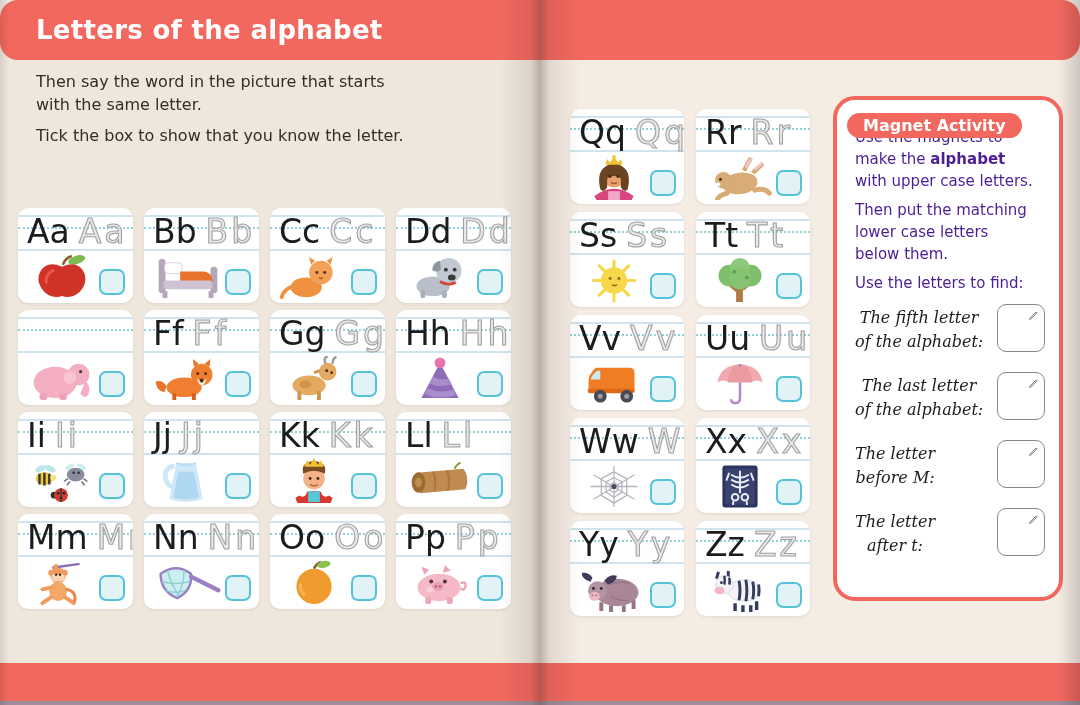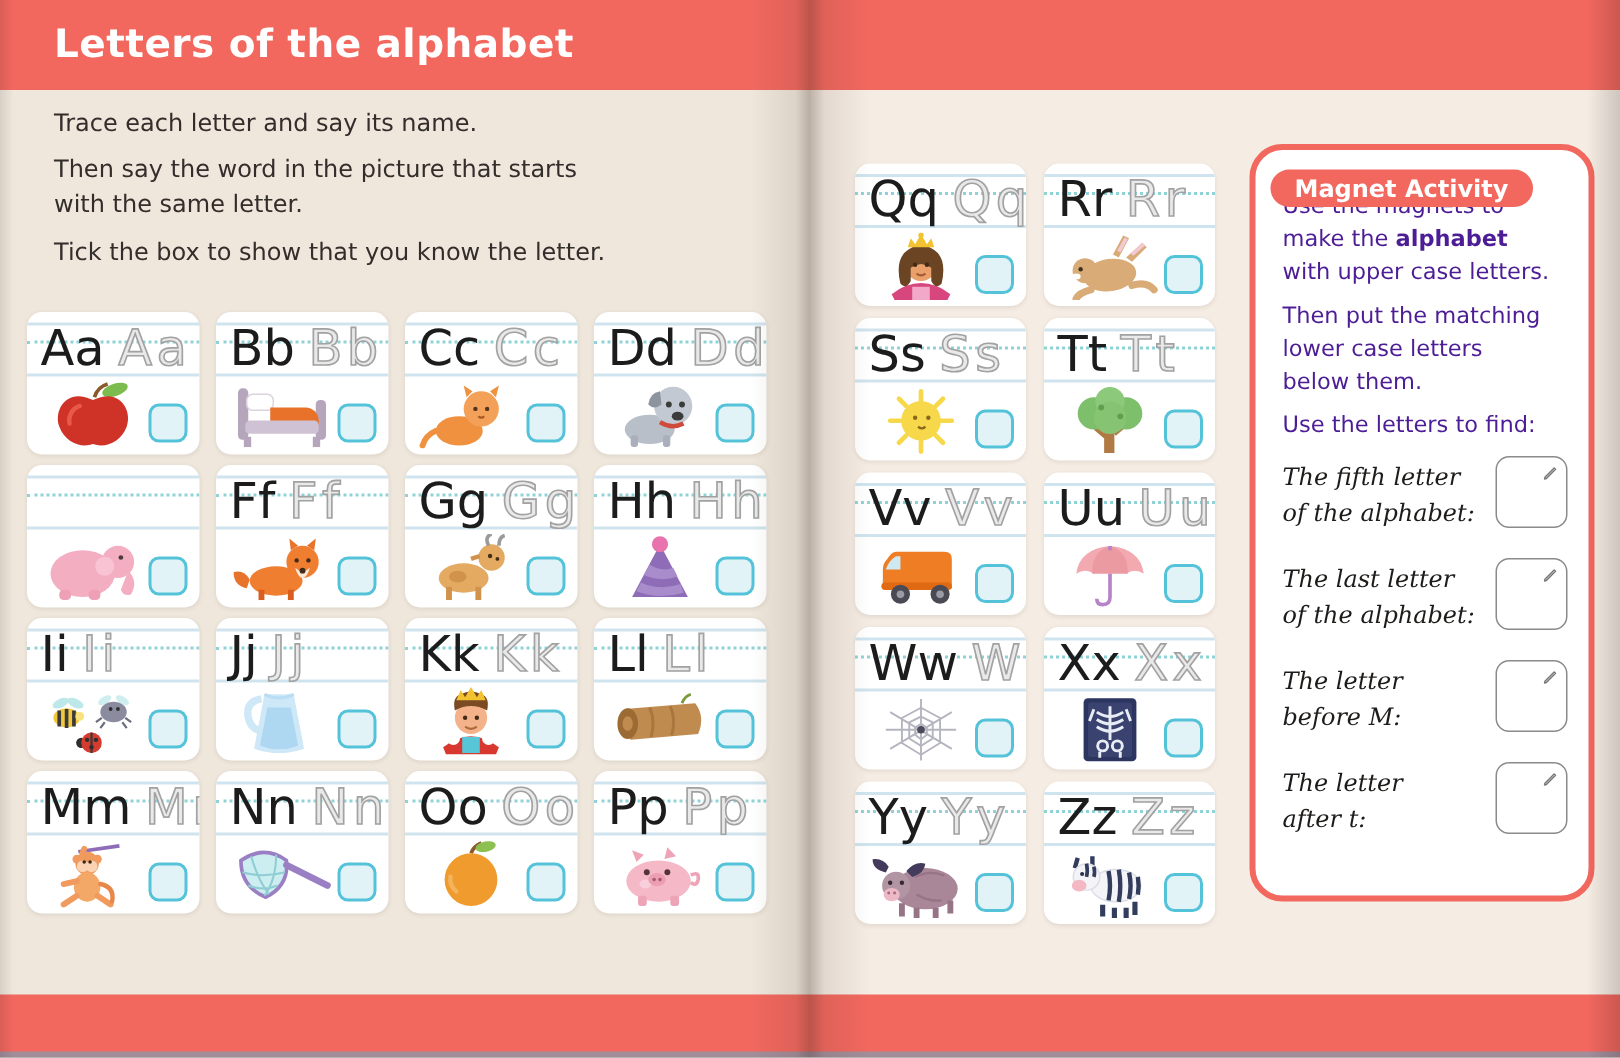--- a/index.html
+++ b/index.html
@@ -9,21 +9,21 @@
     --text:#332d2b; --bottom-edge:#a28d9b;
   }
   html,body{margin:0;padding:0;background:#888;}
   body{font-family:"DejaVu Sans","Liberation Sans",sans-serif;}
   .stage{position:relative;width:1080px;height:705px;overflow:hidden;background:var(--page-left);}
   .page{position:absolute;top:0;height:705px;}
   .page-left{left:0;width:540px;background:var(--page-left);}
   .page-right{left:540px;width:540px;background:var(--page-right);}
 
   .band{position:absolute;left:0;width:1080px;background:var(--coral);z-index:2;}
-  .band-top{top:0;height:60px;}
+  .band-top{top:0;height:60px;border-radius:18px;}
   .band-bottom{top:663px;height:39px;}
   .bottom-edge{position:absolute;left:0;top:701px;width:1080px;height:4px;background:var(--bottom-edge);z-index:3;}
   .title{position:absolute;left:36px;top:0;margin:0;line-height:60px;color:#fff;font-size:26px;font-weight:800;letter-spacing:.3px;}
 
   .instructions{position:absolute;left:36px;top:70px;width:420px;color:var(--text);font-size:16px;line-height:1.45;z-index:3;}
   .instructions p{margin:0 0 8px 0;white-space:pre-line;}
 
   .grid{position:absolute;display:grid;z-index:3;}
   .grid-left{left:18px;top:208px;grid-template-columns:repeat(4,115px);gap:7px 11px;}
   .grid-right{left:570px;top:109px;grid-template-columns:repeat(2,114px);gap:8px 12px;}
@@ -46,21 +46,21 @@
   .magnet{position:absolute;left:833px;top:96px;width:230px;height:505px;background:#fff;
           border:4px solid var(--coral);border-radius:22px;box-sizing:border-box;z-index:3;
           padding:26px 8px 0 18px;}
   .magnet-pill{position:absolute;left:847px;top:82px;height:25px;padding:0 16px;background:var(--coral);
           color:#fff;font-weight:800;font-size:16px;line-height:25px;border-radius:14px;z-index:4;margin-top:31px;}
   .mp{margin:0 0 7px 0;color:#4c1d95;font-size:15px;line-height:22px;white-space:pre;}
   .mp b{font-weight:800;}
   #magnet-questions{margin-top:10px;}
   .q-row{display:flex;justify-content:space-between;align-items:flex-start;margin-bottom:18px;padding-right:6px;}
   .q-text{font-family:"DejaVu Serif","Liberation Serif",serif;font-style:italic;font-size:16px;
-          line-height:24px;color:#1e1c1a;white-space:pre-line;padding-top:2px;}
+          line-height:24px;color:#1e1c1a;white-space:pre-line;padding-top:2px;text-align:center;}
   .q-box{position:relative;flex:none;width:48px;height:48px;background:#fff;border:1.5px solid #8a8a8a;
          border-radius:9px;box-sizing:border-box;}
   .q-box svg{position:absolute;top:4px;right:4px;width:13px;height:13px;}
 
   .spine{position:absolute;left:500px;top:0;width:80px;height:705px;z-index:6;pointer-events:none;
      background:linear-gradient(90deg,rgba(60,40,30,0) 0%,rgba(60,40,30,.10) 38%,rgba(60,40,30,.30) 50%,rgba(60,40,30,.10) 62%,rgba(60,40,30,0) 100%);}
   .edge-right{position:absolute;right:0;top:0;width:22px;height:705px;z-index:6;pointer-events:none;
      background:linear-gradient(90deg,rgba(0,0,0,0),rgba(0,0,0,.16));}
   .edge-left{position:absolute;left:0;top:0;width:9px;height:705px;z-index:6;pointer-events:none;
      background:linear-gradient(90deg,rgba(0,0,0,.10),rgba(0,0,0,0));}
@@ -72,21 +72,20 @@
   <div class="page page-left"></div>
   <div class="page page-right"></div>
 
   <div class="band band-top">
     <h1 class="title">Letters of the alphabet</h1>
   </div>
   <div class="band band-bottom"></div>
   <div class="bottom-edge"></div>
 
   <div class="instructions" id="instructions">
-      <p>Trace each letter and say its name.</p>
       <p>Then say the word in the picture that starts
 with the same letter.</p>
       <p>Tick the box to show that you know the letter.</p>
     </div>
 
   <div class="grid grid-left" id="grid-left">
       <div class="card">
         <div class="gl gl-top"></div>
         <div class="gl gl-mid"></div>
         <div class="gl gl-bot"></div>

